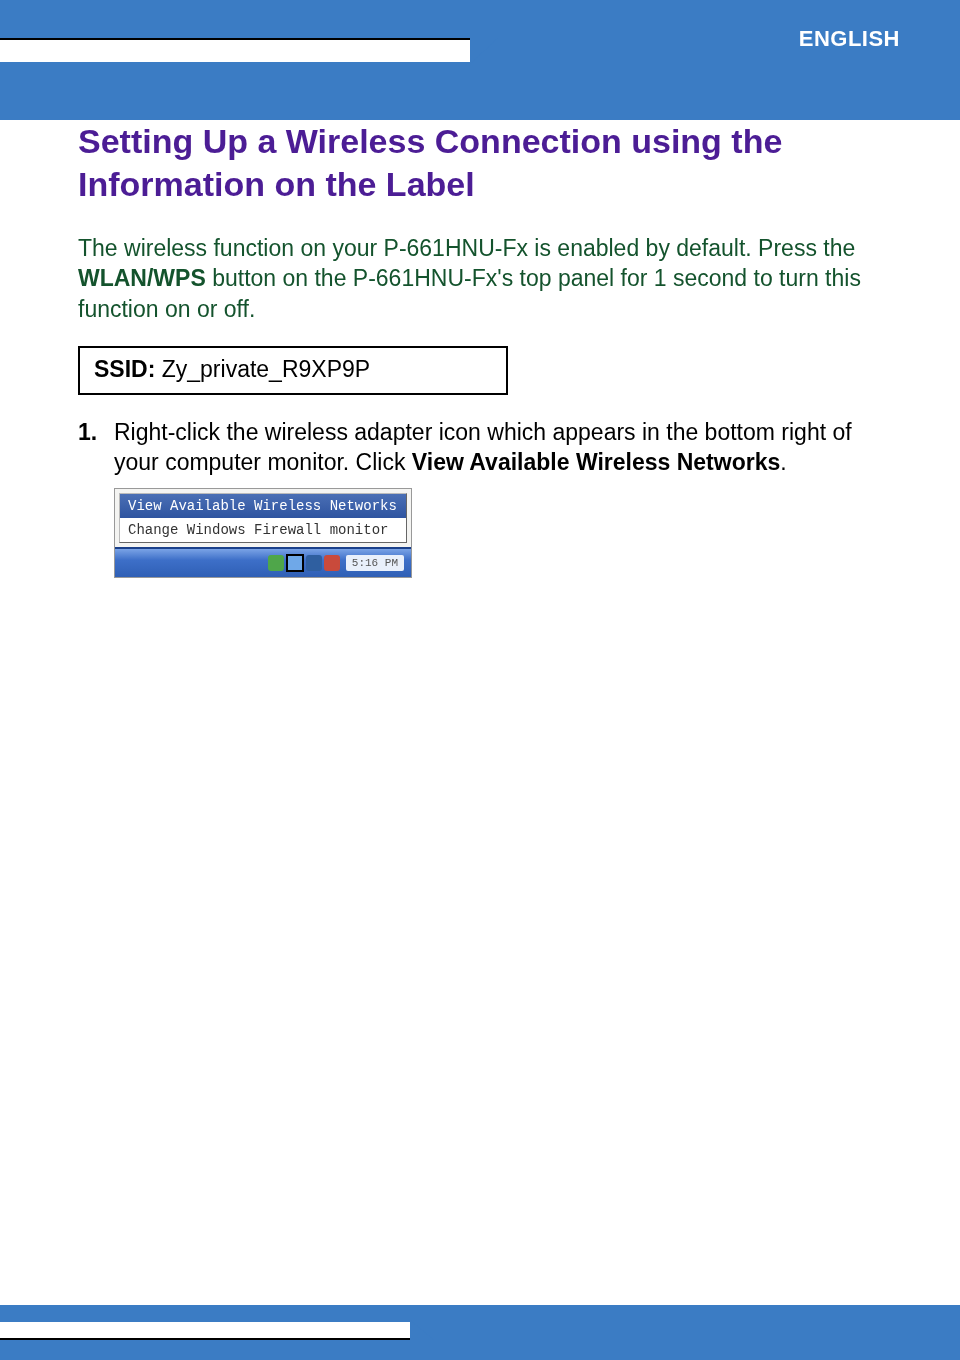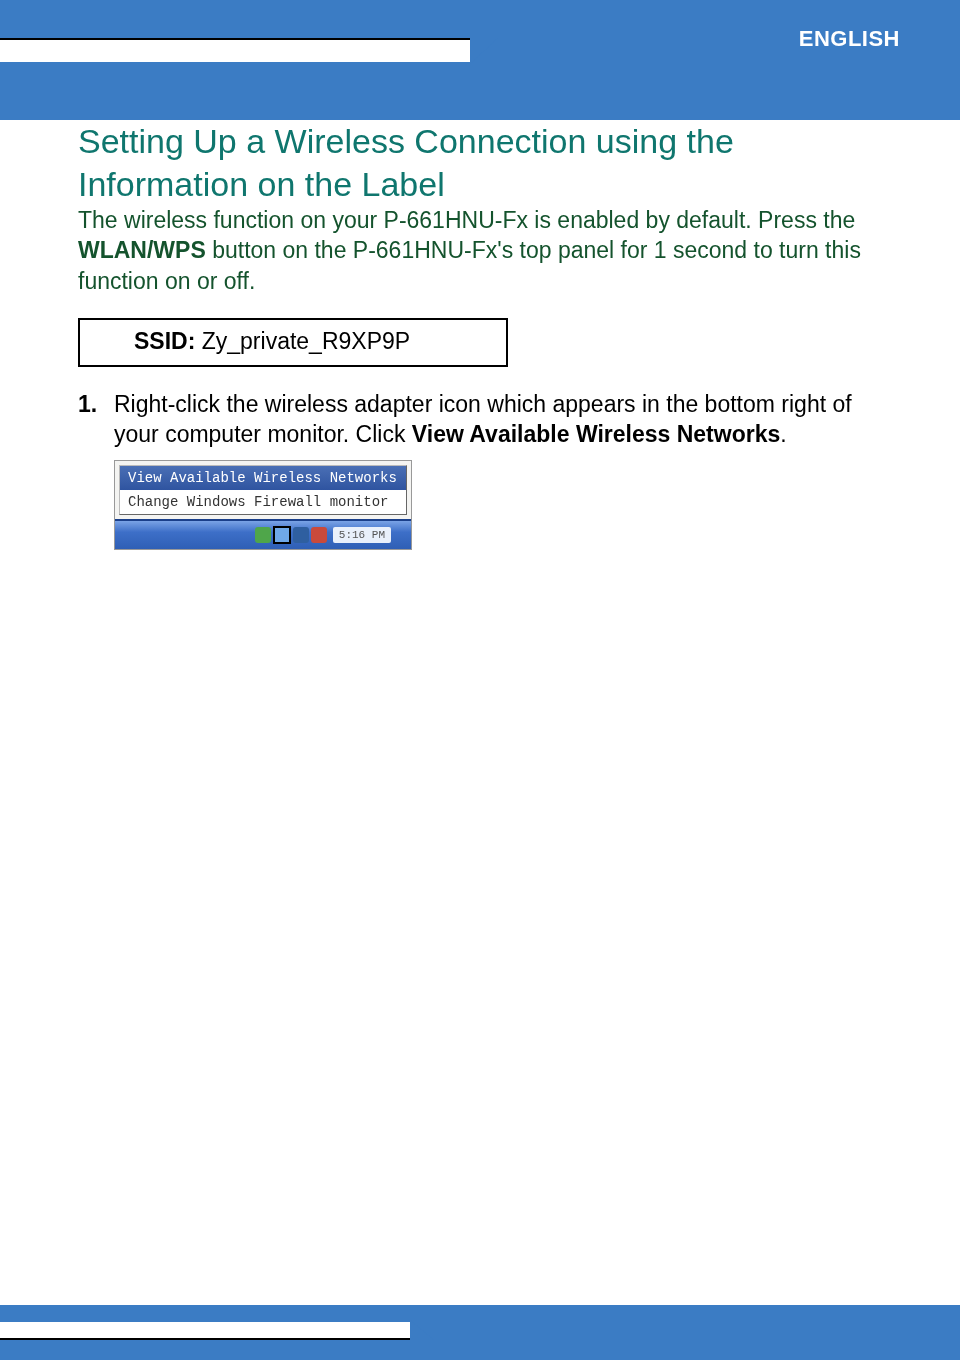--- a/index.html
+++ b/index.html
@@ -44,40 +44,41 @@
     font-size: 22px;
     letter-spacing: 0.5px;
   }
   .page {
     position: absolute;
     top: 120px;
     left: 78px;
     right: 78px;
   }
   h1 {
-    color: #0f766e;
+    color: #4c1d95;
     font-size: 34px;
-    font-weight: normal;
+    font-weight: bold;
     line-height: 1.25;
+    margin-bottom: 28px;
   }
   .para {
     color: #14532d;
     font-size: 23px;
     line-height: 1.32;
     margin-bottom: 22px;
   }
   .info-box {
     border: 2px solid #000;
     padding: 6px 14px 8px 14px;
     margin: 8px 0 22px 0;
     width: 430px;
     font-size: 23px;
     line-height: 1.35;
   }
-  .info-row b { font-weight: bold; margin-left: 40px; }
+  .info-row b { font-weight: bold; }
   .step {
     display: flex;
     gap: 12px;
     font-size: 23px;
     line-height: 1.32;
     margin-bottom: 10px;
   }
   .step-num { font-weight: bold; min-width: 24px; }
   .step-body { flex: 1; }
   .screenshot {
@@ -106,21 +107,21 @@
     background: linear-gradient(#4a6fb5, #2f54a0);
     color: #fff;
   }
   .taskbar {
     height: 30px;
     background: linear-gradient(#7aa3e6, #3d6fc8 40%, #2f5fb5);
     border-top: 2px solid #1a3f8a;
     display: flex;
     align-items: center;
     justify-content: flex-end;
-    padding: 0 20px;
+    padding: 0 7px;
     gap: 2px;
   }
   .tray-icon {
     width: 16px; height: 16px;
     border-radius: 3px;
     display: inline-block;
   }
   .tray-icon.g { background: #4fa64a; }
   .tray-icon.b { background: #6fa8e8; border:2px solid #000; width:18px; height:18px; border-radius:0;}
   .tray-icon.bl{ background: #2f5fa0; }

